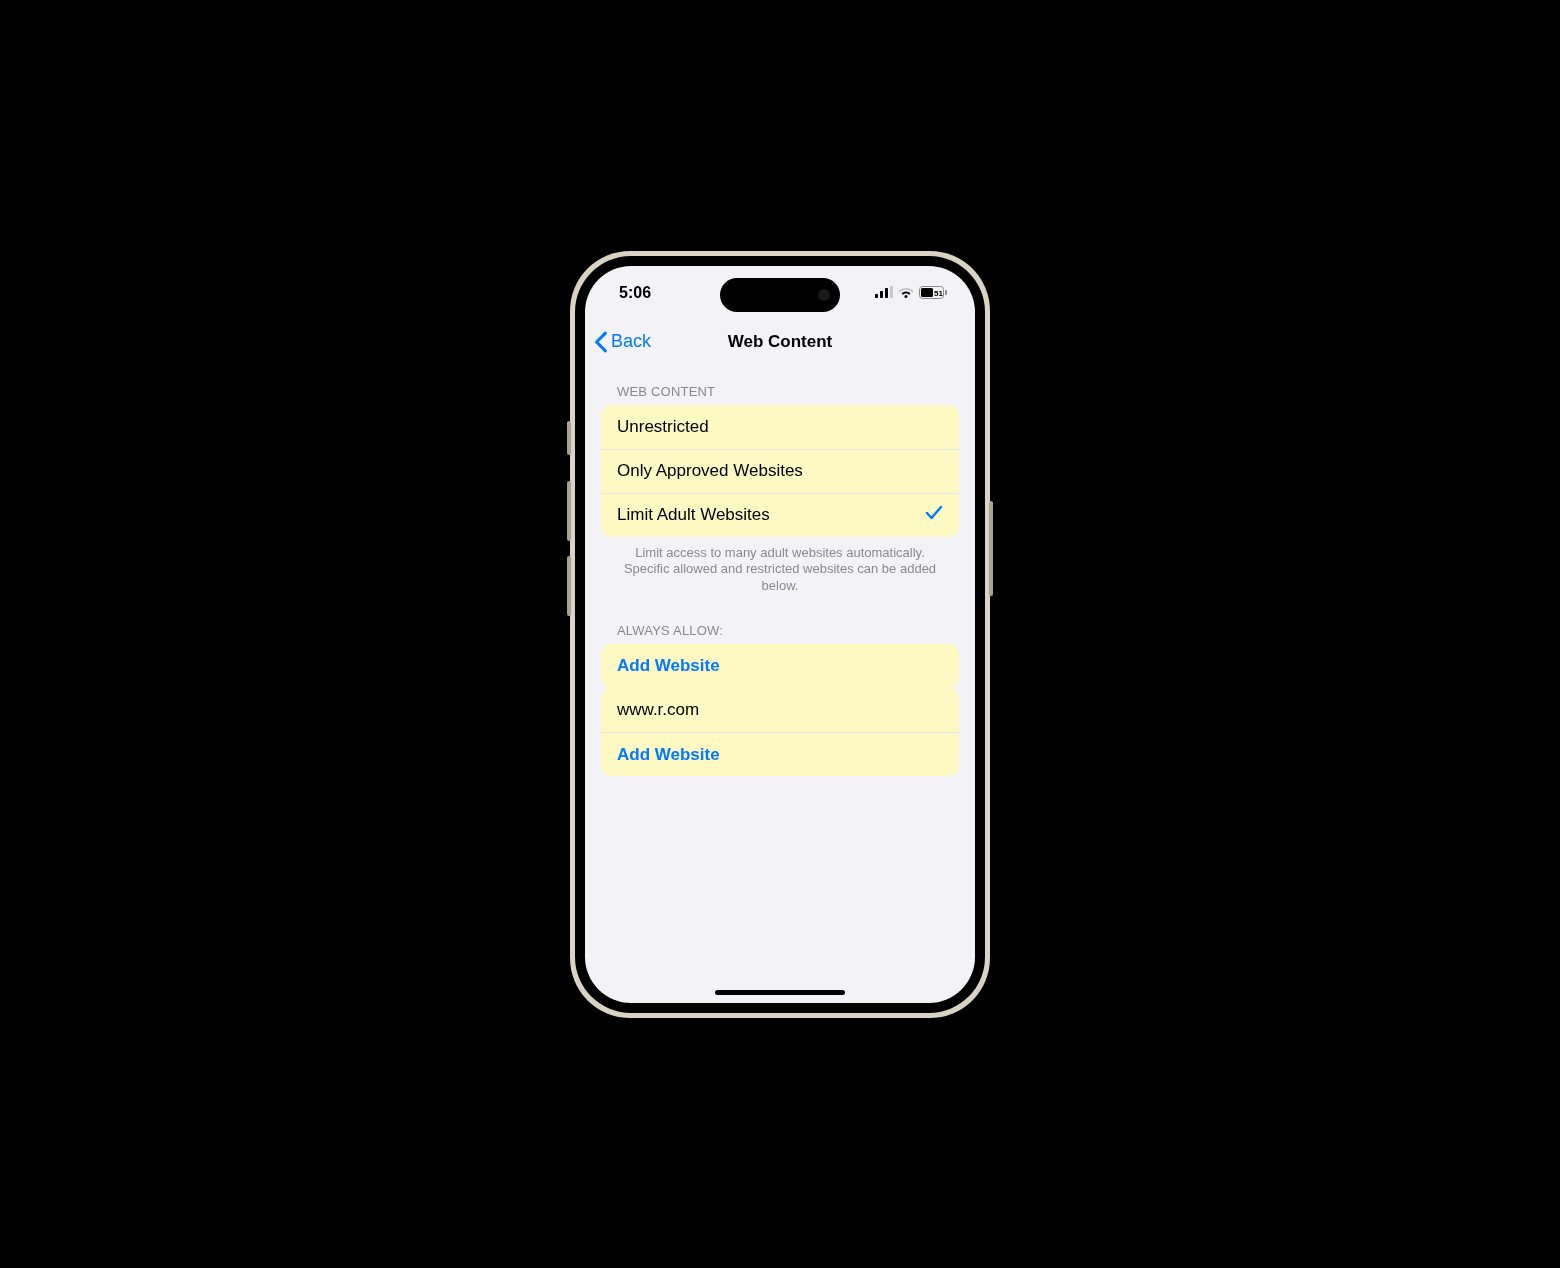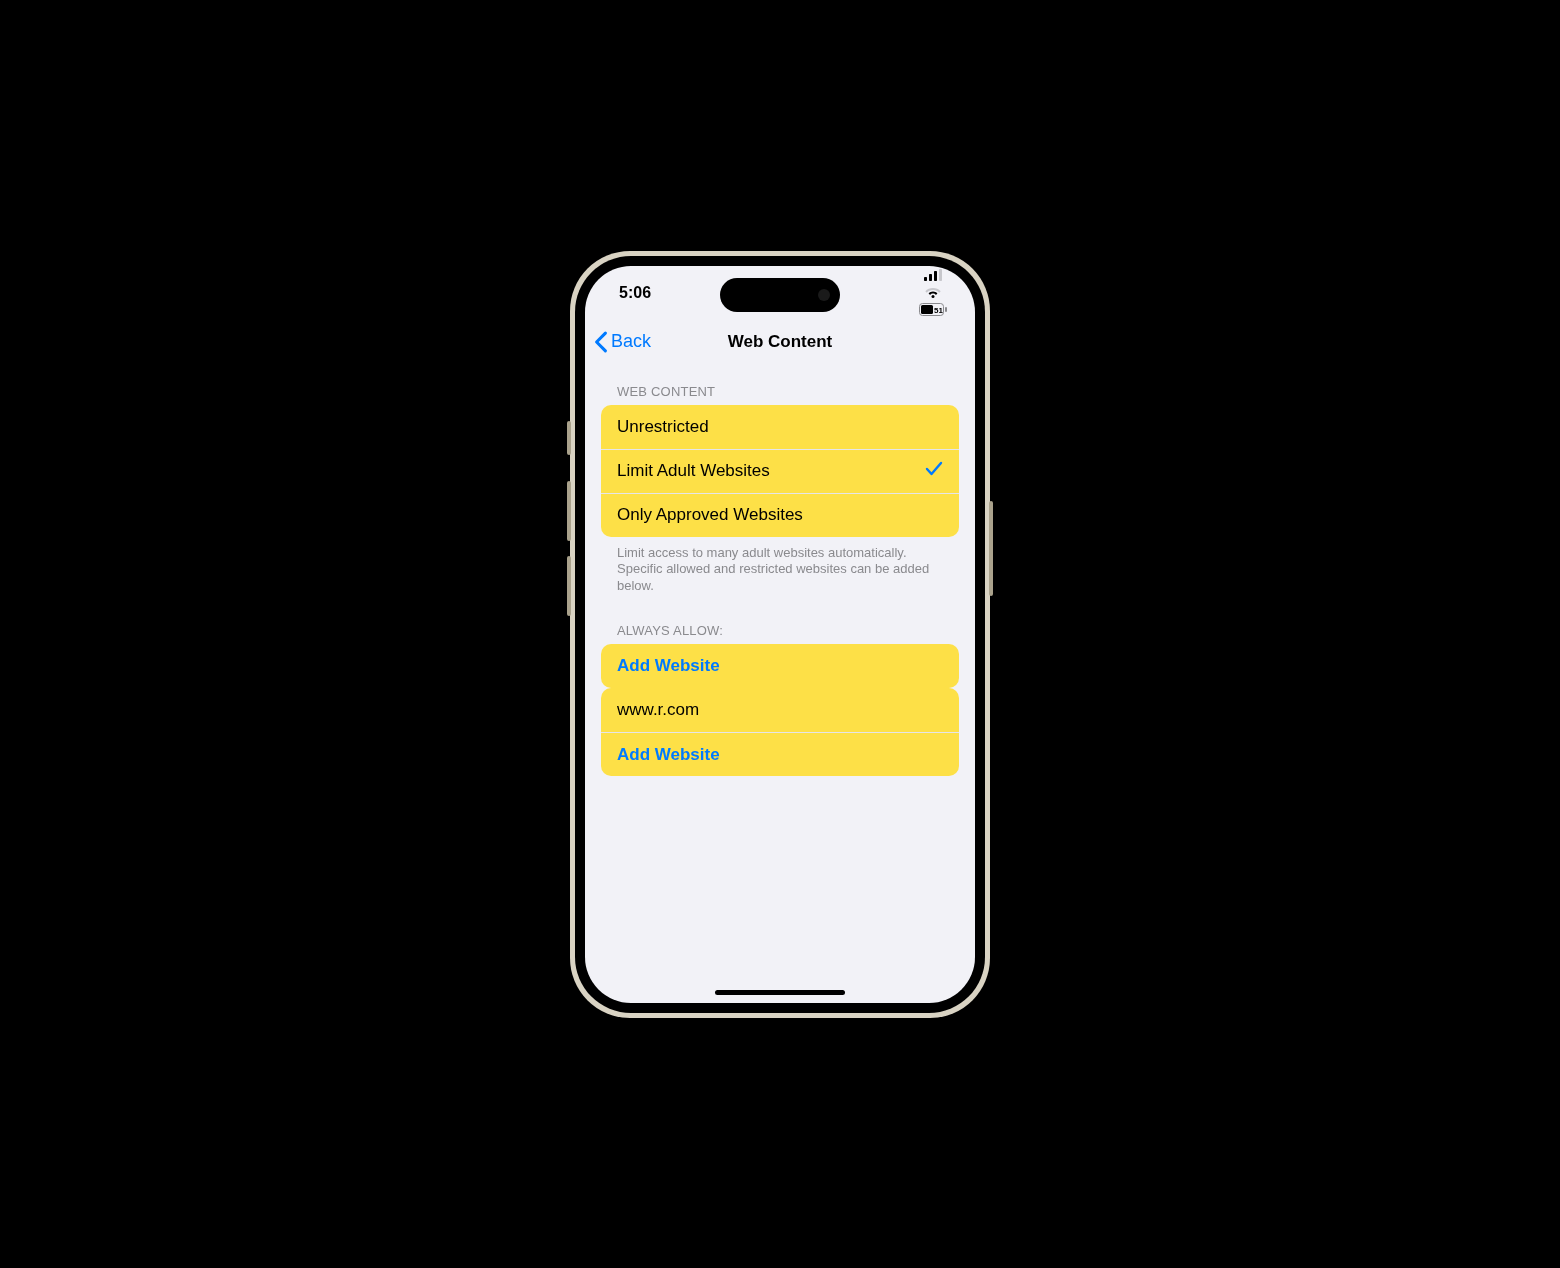--- a/index.html
+++ b/index.html
@@ -69,21 +69,21 @@
   .status-bar {
     height: 54px;
     display: flex;
     align-items: center;
     justify-content: space-between;
     padding: 0 28px 0 34px;
     font-size: 16px;
     font-weight: 600;
     color: #000;
   }
-  .status-right { display: flex; align-items: center; gap: 5px; flex-direction: column; }
+  .status-right { display: flex; align-items: flex-start; gap: 5px; }
   .status-right svg { display: block; }
   .nav-bar {
     height: 44px;
     display: flex;
     align-items: center;
     position: relative;
     padding: 0 8px;
   }
   .back-btn {
     display: flex;
@@ -106,41 +106,42 @@
   }
   .section-header {
     font-size: 13px;
     color: #8a8a8e;
     text-transform: uppercase;
     padding: 28px 16px 6px 16px;
     letter-spacing: 0.2px;
   }
   .section-header.first { padding-top: 20px; }
   .group {
-    background: #fde047;
+    background: #fef9c3;
     border-radius: 10px;
     overflow: hidden;
   }
   .row {
     display: flex;
     align-items: center;
     justify-content: space-between;
     padding: 11px 16px;
     font-size: 17px;
     color: #000;
     min-height: 44px;
   }
   .row.link { color: #007aff; font-weight: bold; }
   .row + .row { border-top: 0.5px solid #e5e5ea; }
   .check { color: #007aff; }
   .section-footer {
     font-size: 13px;
     color: #8a8a8e;
     padding: 8px 16px 0 16px;
     line-height: 1.3;
+    text-align: center;
   }
   .home-indicator {
     position: absolute;
     bottom: 8px;
     left: 50%;
     transform: translateX(-50%);
     width: 130px;
     height: 5px;
     background: #000;
     border-radius: 3px;
@@ -192,30 +193,30 @@
       </div>
 
       <div class="content">
 
         <div class="section-header first">WEB CONTENT</div>
         <div class="group">
           <div class="row">
             <span>Unrestricted</span>
           </div>
           <div class="row">
+            <span>Only Approved Websites</span>
+          </div>
+          <div class="row">
             <span>Limit Adult Websites</span>
             <span class="check">
               <svg width="18" height="16" viewBox="0 0 18 16">
                   <path d="M2 8 L6.5 13 L16 2" stroke="#007aff" stroke-width="2.4" fill="none" stroke-linecap="round" stroke-linejoin="round"></path>
                 </svg>
             </span>
           </div>
-          <div class="row">
-            <span>Only Approved Websites</span>
-          </div>
         </div>
         <div class="section-footer">Limit access to many adult websites automatically. Specific allowed and restricted websites can be added below.</div>
 
         <div class="section-header">ALWAYS ALLOW:</div>
         <div class="group">
           <div class="row link">
             <span>Add Website</span>
           </div>
         </div>
 

